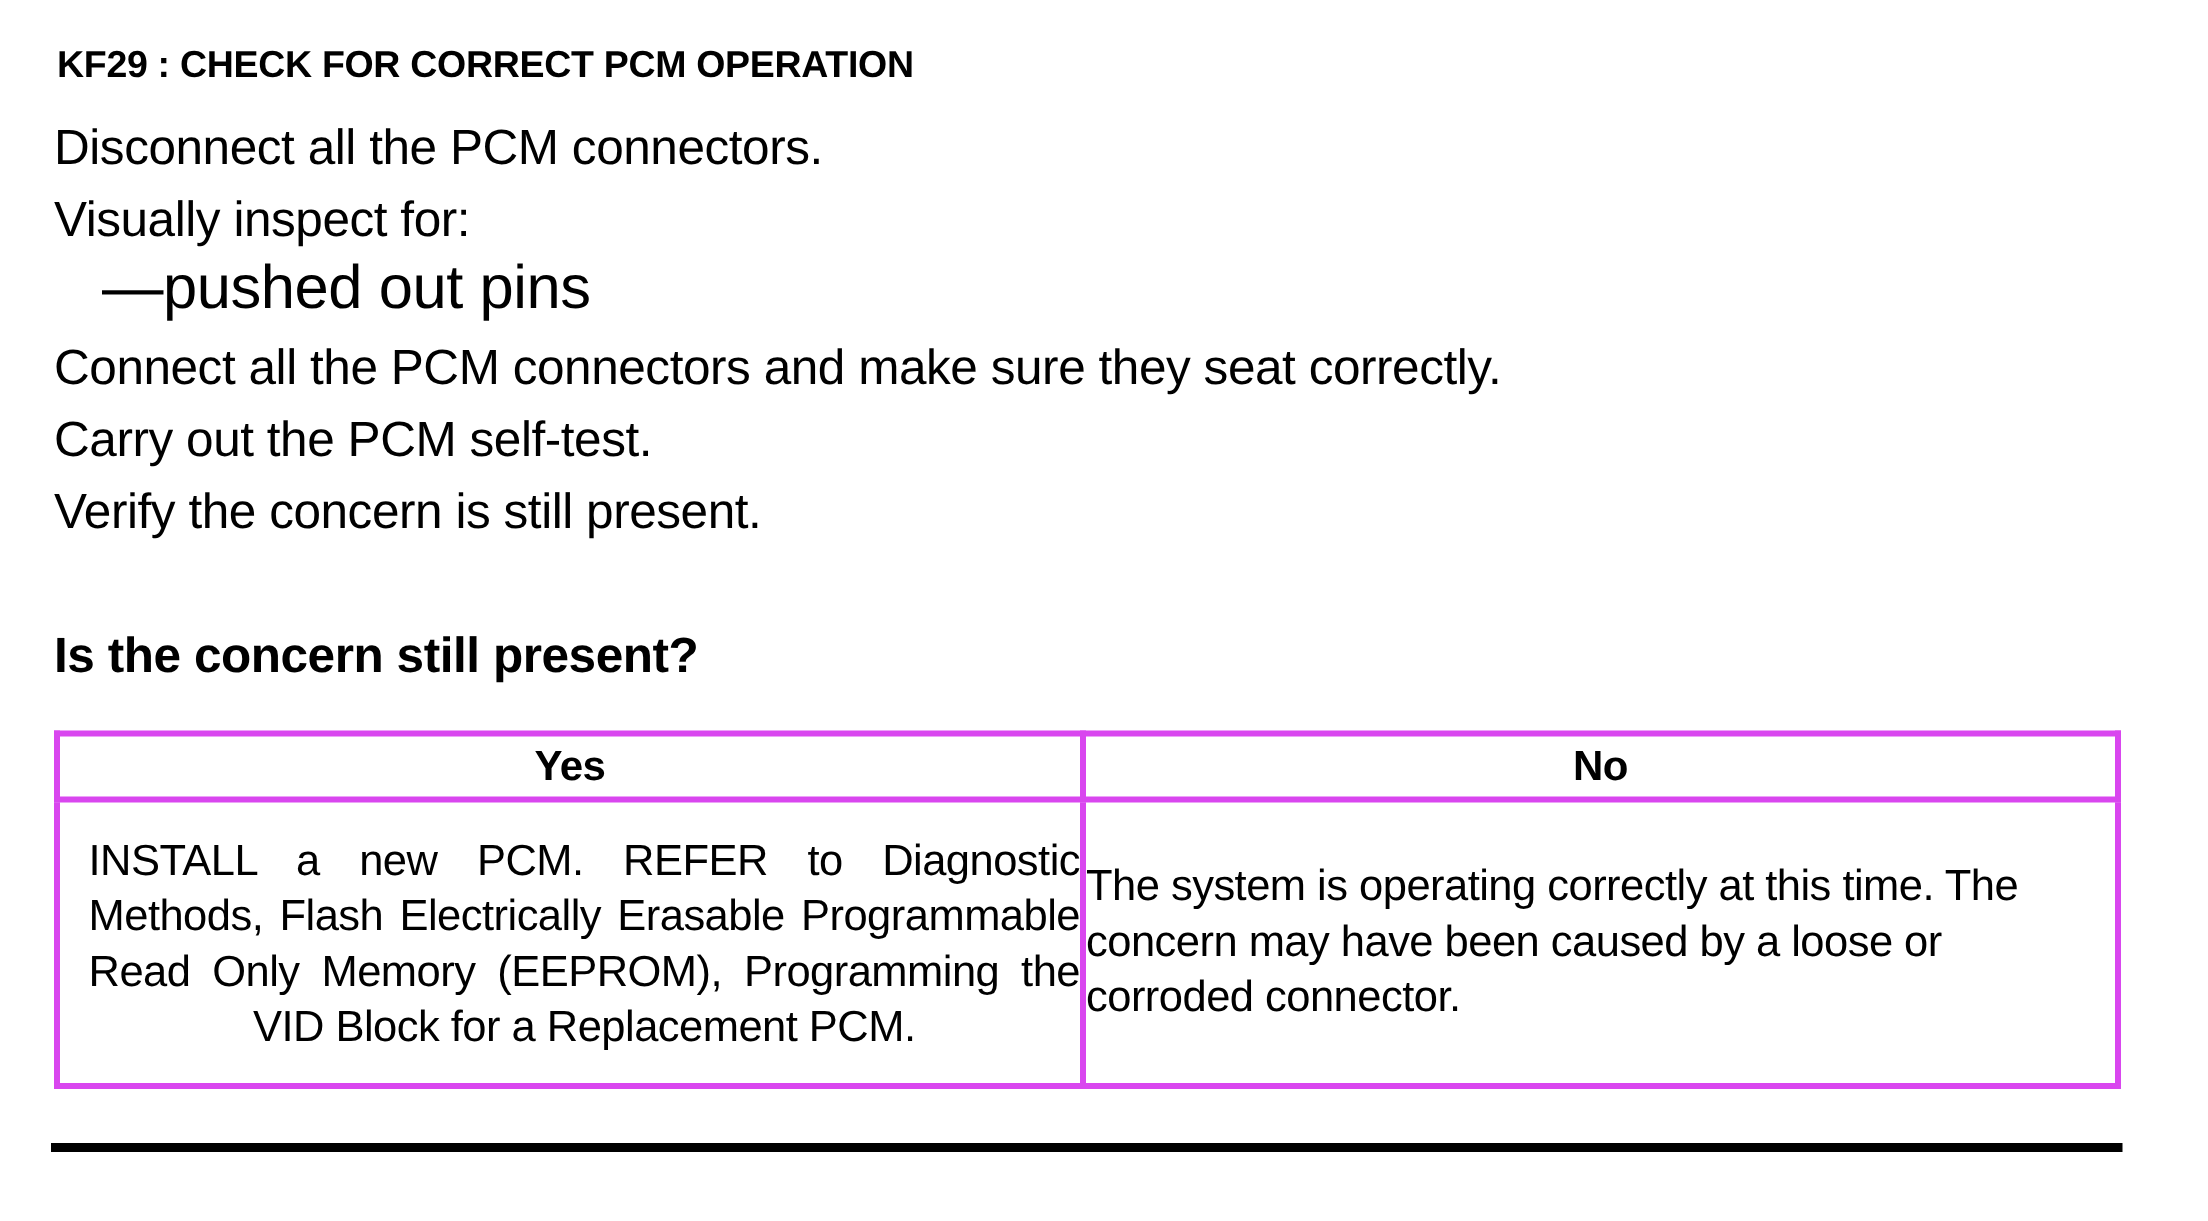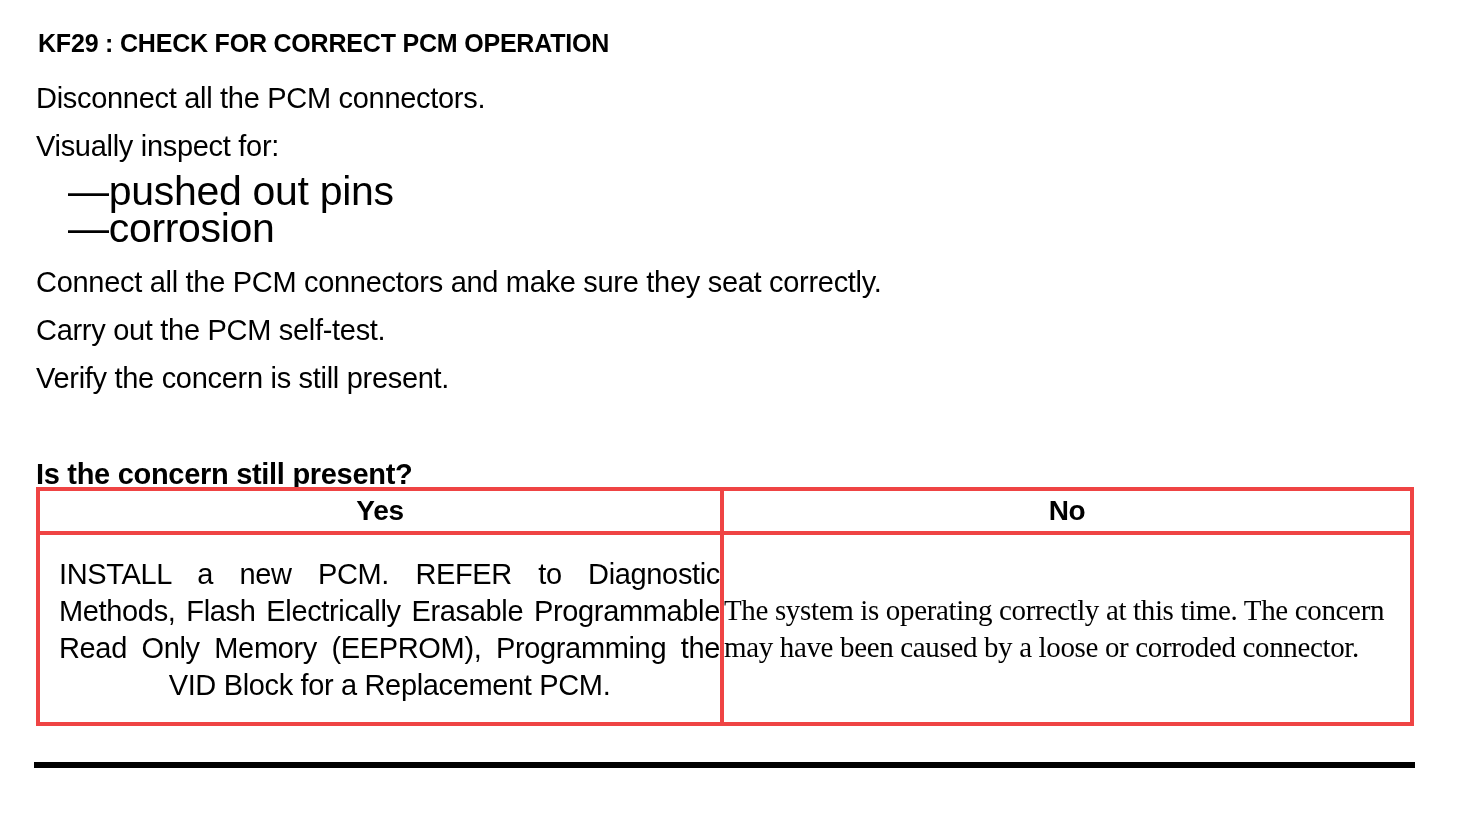--- a/index.html
+++ b/index.html
@@ -38,21 +38,21 @@
   }
 
   
   .body-block {
     position: absolute;
     left: 36px;
     top: 74px;
     width: 1380px;
   }
   .instr {
-    font-size: 29px;
+    font-size: 33px;
     line-height: 48px;
     white-space: nowrap;
     letter-spacing: -0.3px;
   }
   .instr.bold {
     font-weight: bold;
     margin-top: 48px;
   }
   .dash-list {
     margin: 0;
@@ -76,21 +76,21 @@
   .decision-table {
     position: absolute;
     left: 36px;
     top: 487px;
     width: 1366px;
     border-collapse: collapse;
     table-layout: fixed;
   }
   .decision-table td,
   .decision-table th {
-    border: 4px solid #ef4444;
+    border: 4px solid #d946ef;
     padding: 0;
     vertical-align: middle;
   }
   .col-yes { width: 680px; }
   .col-no  { width: 686px; }
 
   .decision-table th {
     height: 40px;
     font-size: 28px;
     font-weight: bold;
@@ -113,21 +113,20 @@
     margin-left: 19px;
   }
   .cell-no {
     height: 187px;
     font-size: 29px;
     line-height: 37px;
     text-align: left;
     letter-spacing: -0.35px;
     padding: 0 4px 0 5px;
     vertical-align: middle;
-    font-family: Liberation Serif, serif;
   }
 
   
   .bottom-rule {
     position: absolute;
     left: 34px;
     top: 762px;
     width: 1381px;
     height: 6px;
     background: #000000;
@@ -143,21 +142,20 @@
   <div class="body-block">
 
     <div class="instr">Disconnect all the PCM connectors.</div>
 
     <div class="instr">Visually inspect for:</div>
 
     <div class="gap-after-intro"></div>
 
     <div class="dash-list">
       <div class="dash-item">—pushed out pins</div>
-      <div class="dash-item">—corrosion</div>
     </div>
 
     <div class="gap-after-dashes"></div>
 
     <div class="instr">Connect all the PCM connectors and make sure they seat correctly.</div>
 
     <div class="instr">Carry out the PCM self-test.</div>
 
     <div class="instr">Verify the concern is still present.</div>
 

